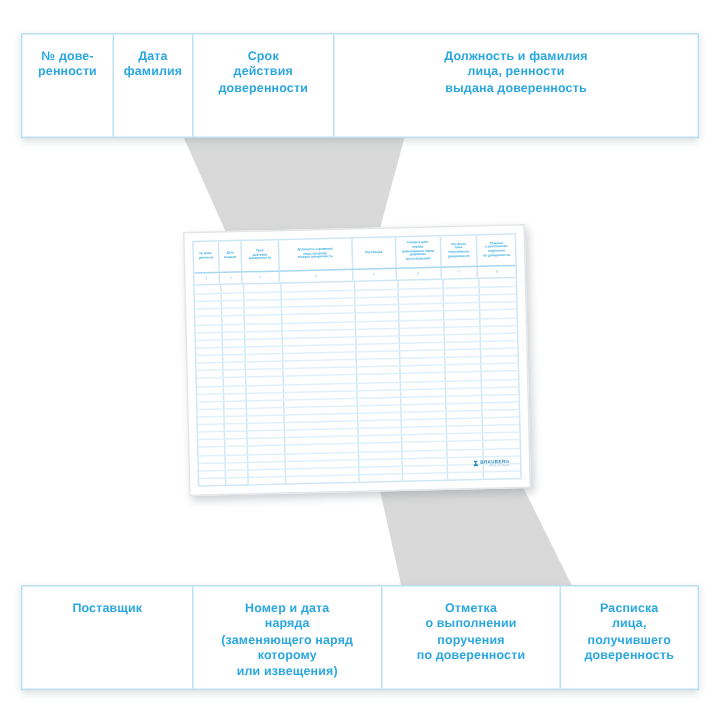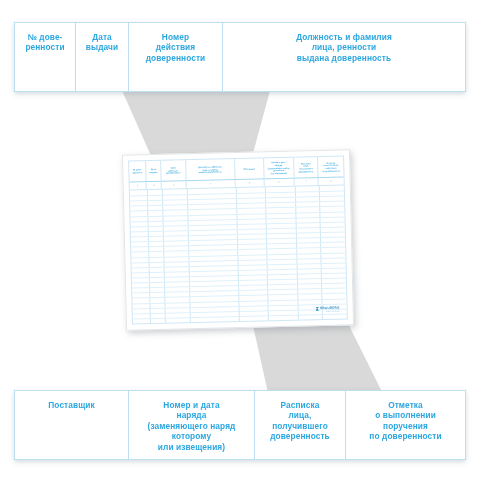--- a/index.html
+++ b/index.html
@@ -264,24 +264,24 @@
     </div>
   </div>
 
   <div class="panel" id="panel-top">
     <div class="cell c0">
         <span class="cell-label">№ дове-
 ренности</span>
       </div>
     <div class="cell c1">
         <span class="cell-label">Дата
-выдачи</span>
+фамилия</span>
       </div>
     <div class="cell c2">
-        <span class="cell-label">Номер
+        <span class="cell-label">Срок
 действия
 доверенности</span>
       </div>
     <div class="cell c3">
         <span class="cell-label">Должность и  фамилия
 лица, ренности
 выдана доверенность</span>
       </div>
   </div>
 
@@ -289,27 +289,27 @@
     <div class="cell c0">
         <span class="cell-label">Поставщик</span>
       </div>
     <div class="cell c1">
         <span class="cell-label">Номер и дата
 наряда
 (заменяющего наряд
 которому
 или извещения)</span>
       </div>
+    <div class="cell c3">
+        <span class="cell-label">Отметка
+о выполнении
+поручения
+по доверенности</span>
+      </div>
     <div class="cell c2">
         <span class="cell-label">Расписка
 лица,
 получившего
 доверенность</span>
       </div>
-    <div class="cell c3">
-        <span class="cell-label">Отметка
-о выполнении
-поручения
-по доверенности</span>
-      </div>
   </div>
 
 </div>
 
 </body></html>

